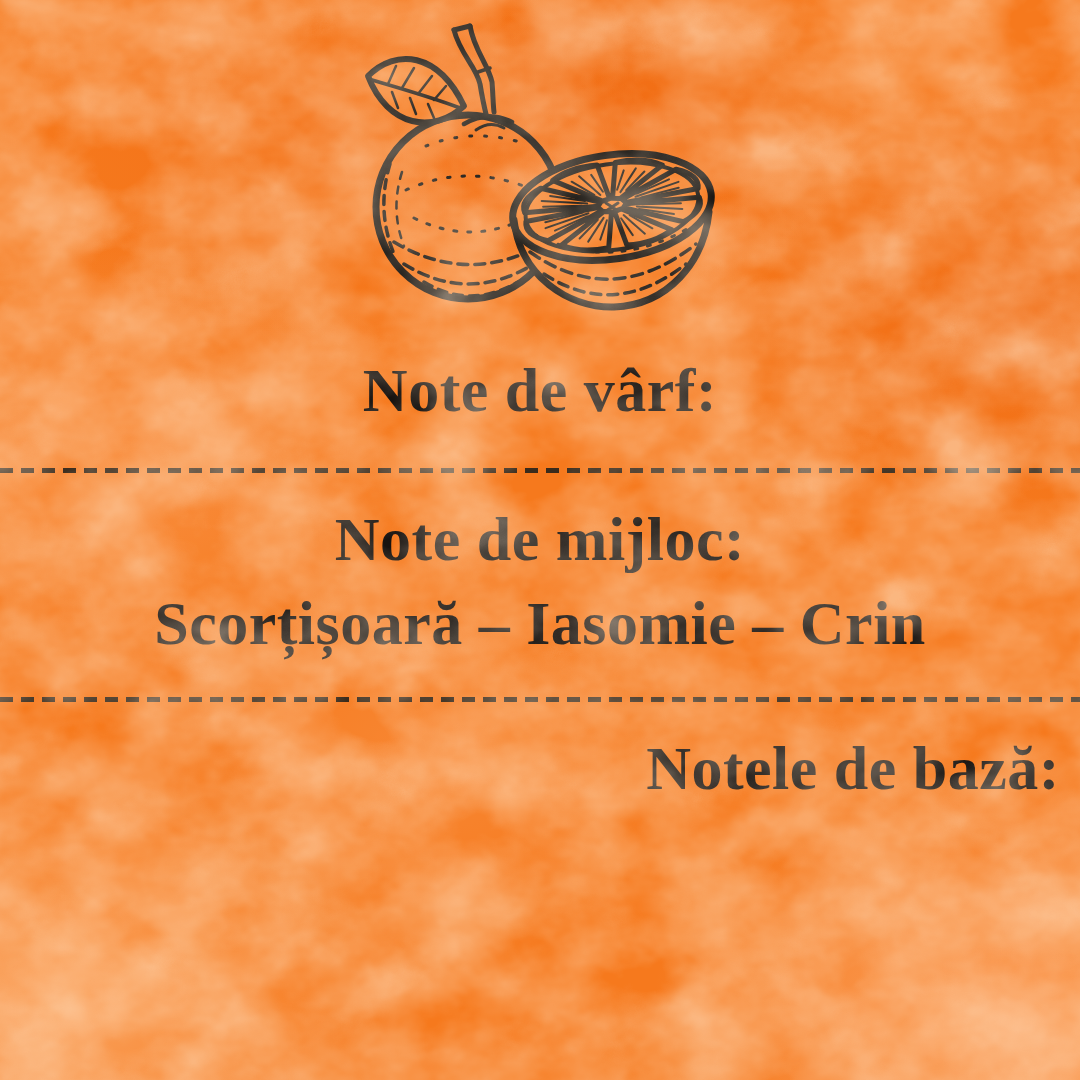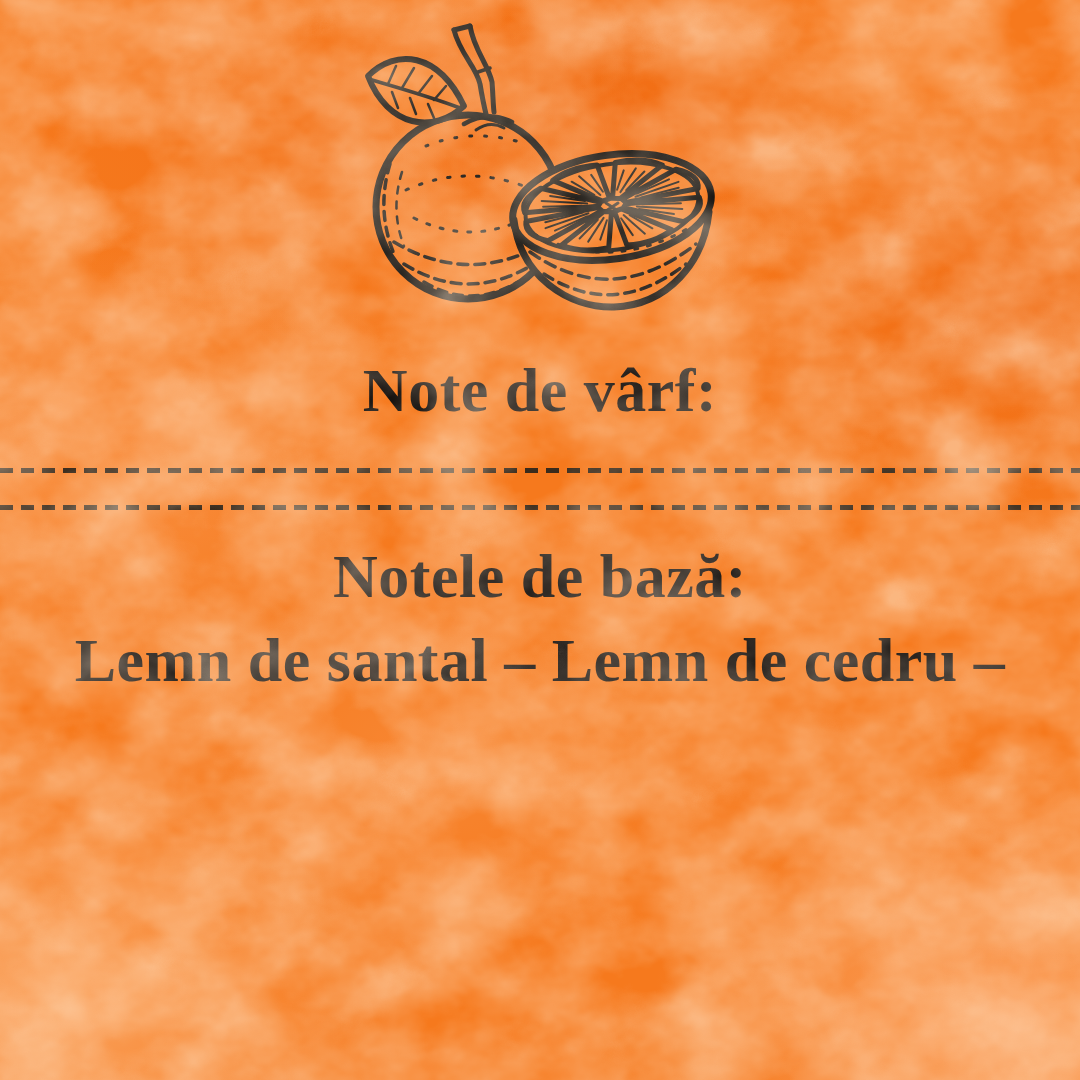--- a/index.html
+++ b/index.html
@@ -22,21 +22,21 @@
   }
   .noise{position:absolute;inset:0;pointer-events:none;z-index:5;}
   .illus{margin-top:14px;height:300px;position:relative;z-index:2;}
   .illus svg{display:block;}
   .line-art{stroke:#151310;fill:none;stroke-linecap:round;stroke-linejoin:round;}
   .section{position:relative;z-index:2;text-align:center;font-weight:700;
            font-size:62px;line-height:84px;letter-spacing:.5px;width:1040px;}
   .section div{white-space:nowrap;}
   .s1{margin-top:34px;}
   .s2{margin-top:24px;}
-  .s3{margin-top:24px;}
+  .s3{margin-top:24px;text-align:right;}
   .divider{
     position:relative;z-index:2;width:1080px;height:5px;
     background-image:repeating-linear-gradient(90deg,#3a2b1c 0 13px,transparent 13px 21px);
   }
   .d1{margin-top:36px;}
   .d2{margin-top:32px;}
 </style>
 </head>
 <body>
 
@@ -96,26 +96,29 @@
       <path class="line-art" d="M276,189 L288,197 M288,189 L276,197" stroke-width="3"></path>
     </svg>
   </div>
 
   <div class="section s1">
     <div>Note de vârf:</div>
   </div>
 
   <div class="divider d1"></div>
 
+  <div class="section s2">
+    <div>Note de mijloc:</div>
+    <div>Scorțișoară – Iasomie – Crin</div>
+  </div>
 
   <div class="divider d2"></div>
 
   <div class="section s3">
     <div>Notele de bază:</div>
-    <div>Lemn de santal – Lemn de cedru –</div>
   </div>
 
   <svg class="noise" width="1080" height="1080">
     <filter id="wc">
       <feTurbulence type="fractalNoise" baseFrequency="0.012 0.016" numOctaves="4" seed="7"></feTurbulence>
       <feColorMatrix type="matrix" values="0 0 0 0 1
                 0 0 0 0 0.82
                 0 0 0 0 0.64
                 0.8 0.8 0.8 0 -0.78"></feColorMatrix>
     </filter>

